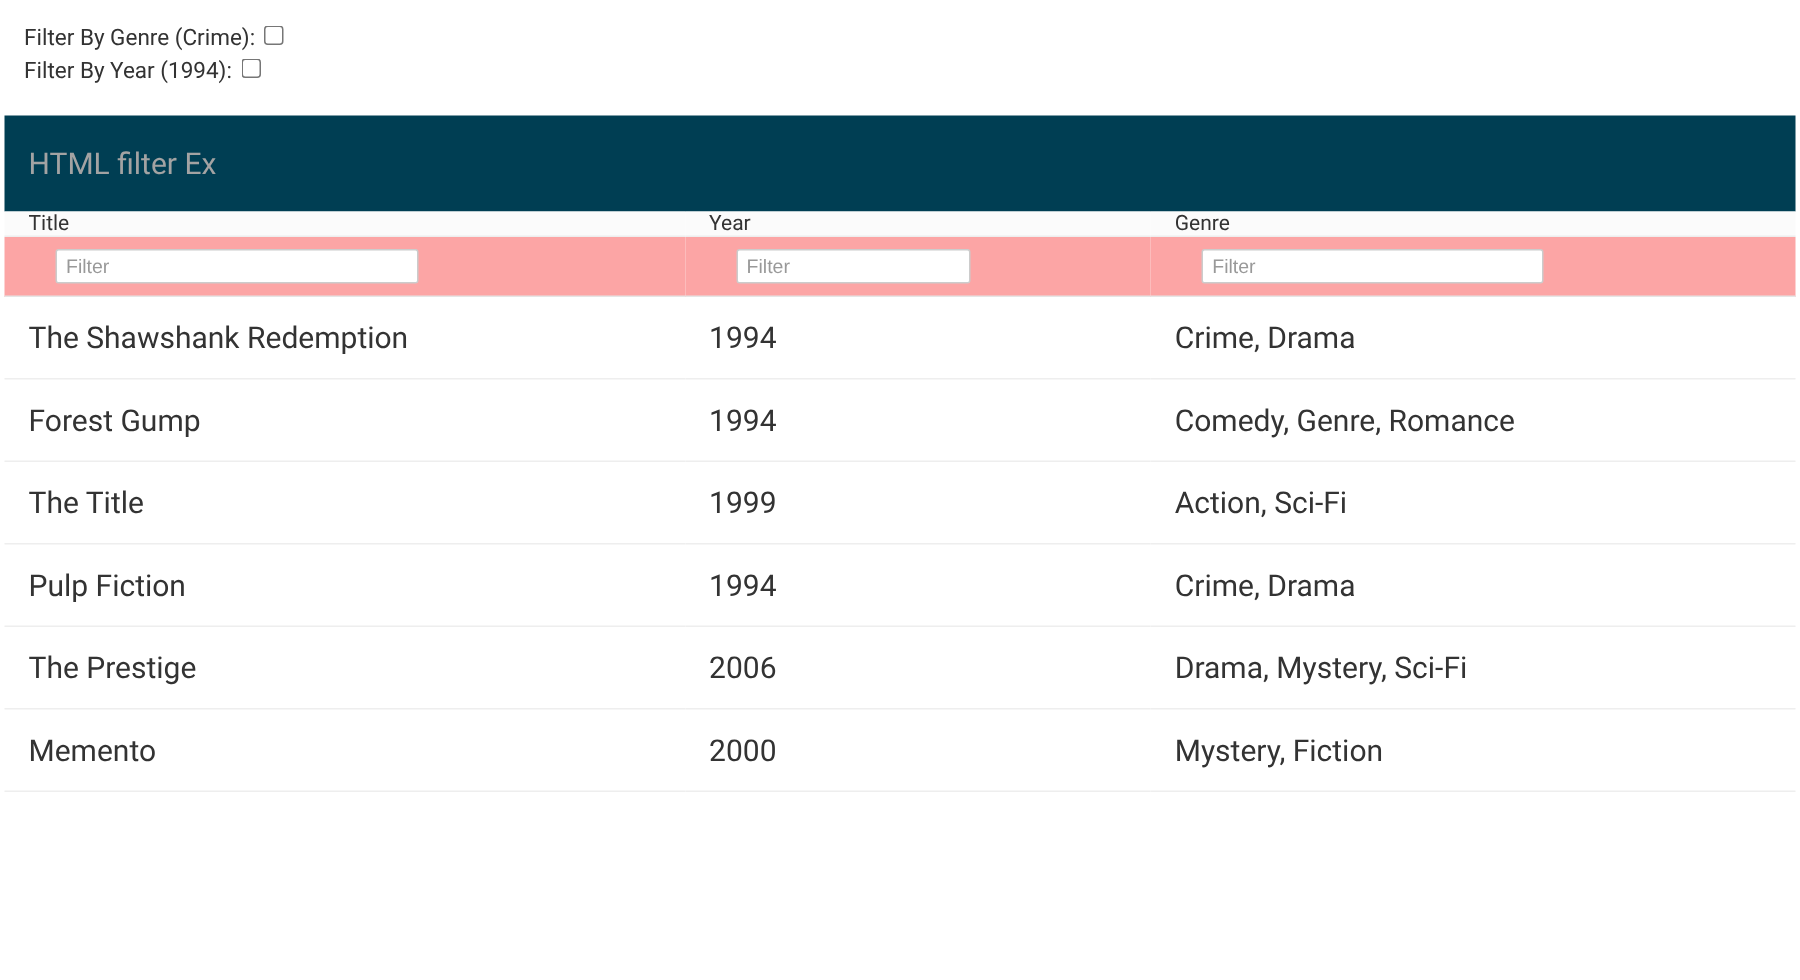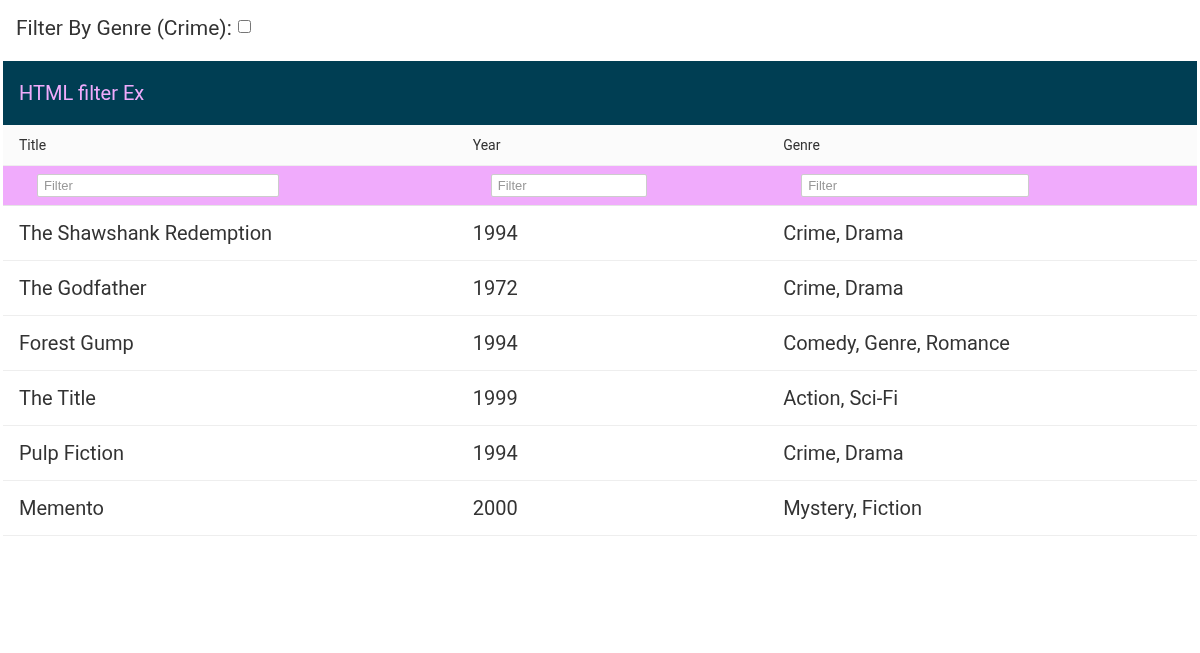--- a/index.html
+++ b/index.html
@@ -15,55 +15,55 @@
     }
     .top-filters {
       padding: 16px 16px 10px 16px;
     }
     .top-filter-row {
       margin-bottom: 4px;
       display: flex;
       align-items: center;
     }
     .top-filter-row label {
-      font-size: 21px;
+      font-size: 15px;
       margin-right: 6px;
     }
     .top-filter-row input[type="checkbox"] {
       position: relative;
       top: -2px;
     }
     .panel {
       margin: 6px 2px 0 2px;
       border: 1px solid transparent;
       border-radius: 2px;
     }
     .panel-header {
       background: #003e53;
-      color: #f0abfc;
+      color: #a3a3a3;
       padding: 20px 16px 20px 16px;
       font-size: 20px;
       font-weight: 400;
     }
     table {
       width: 100%;
       border-collapse: collapse;
       table-layout: fixed;
     }
     thead tr.col-header-row th {
       background: #fbfbfb;
       text-align: left;
       font-weight: 400;
       font-size: 14px;
       color: #333;
-      padding: 12px 16px;
+      padding: 0 16px;
       border-bottom: 1px solid #eee;
     }
     thead tr.filter-row th {
-      background: #f0abfc;
+      background: #fca5a5;
       text-align: left;
       padding: 8px 16px 8px 34px;
       border-bottom: 1px solid #e5e5e5;
       font-weight: 400;
     }
     thead tr.filter-row input {
       width: 60%;
       padding: 3px 6px;
       font-size: 13px;
       border: 1px solid #ccc;
@@ -82,20 +82,24 @@
     col.col-title { width: 38%; }
     col.col-year { width: 26%; }
     col.col-genre { width: 36%; }
   </style>
 </head>
 <body>
 
 <div class="top-filters">
   <div class="top-filter-row">
     <label>Filter By Genre (Crime): </label>
+    <input type="checkbox" style="">
+  </div>
+  <div class="top-filter-row">
+    <label>Filter By Year (1994): </label>
     <input type="checkbox" style="">
   </div>
 </div>
 
 <div class="panel">
   <div class="panel-header">HTML filter Ex</div>
   <table>
     <colgroup>
       <col class="col-title">
       <col class="col-year">
@@ -119,39 +123,39 @@
         </th>
       </tr>
     </thead>
     <tbody id="table-body">
     <tr>
           <td>The Shawshank Redemption</td>
           <td>1994</td>
           <td>Crime, Drama</td>
         </tr>
         <tr>
-          <td>The Godfather</td>
-          <td>1972</td>
-          <td>Crime, Drama</td>
-        </tr>
-        <tr>
           <td>Forest Gump</td>
           <td>1994</td>
           <td>Comedy, Genre, Romance</td>
         </tr>
         <tr>
           <td>The Title</td>
           <td>1999</td>
           <td>Action, Sci-Fi</td>
         </tr>
         <tr>
           <td>Pulp Fiction</td>
           <td>1994</td>
           <td>Crime, Drama</td>
         </tr>
         <tr>
+          <td>The Prestige</td>
+          <td>2006</td>
+          <td>Drama, Mystery, Sci-Fi</td>
+        </tr>
+        <tr>
           <td>Memento</td>
           <td>2000</td>
           <td>Mystery, Fiction</td>
         </tr>
       </tbody>
   </table>
 </div>
 
 </body></html>

